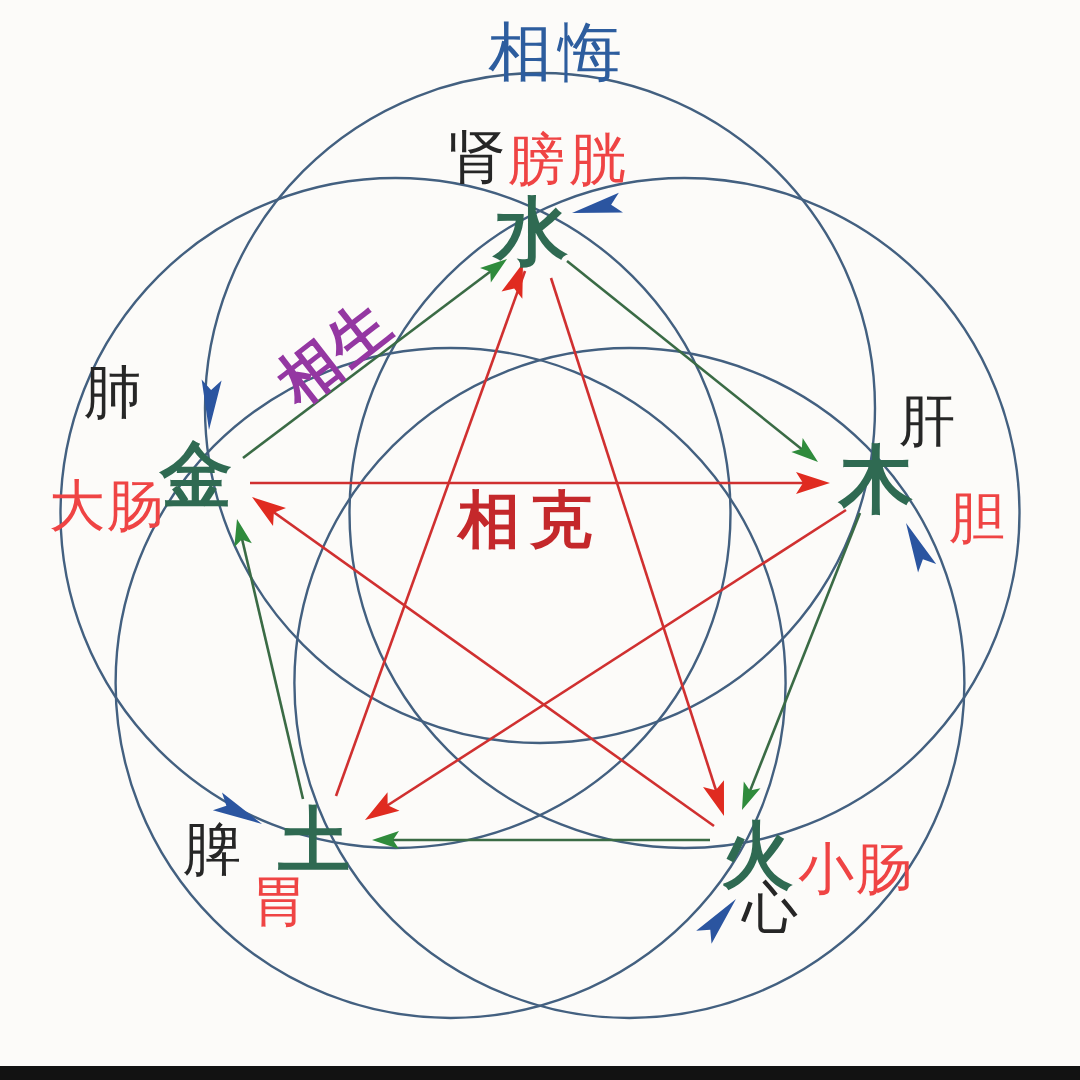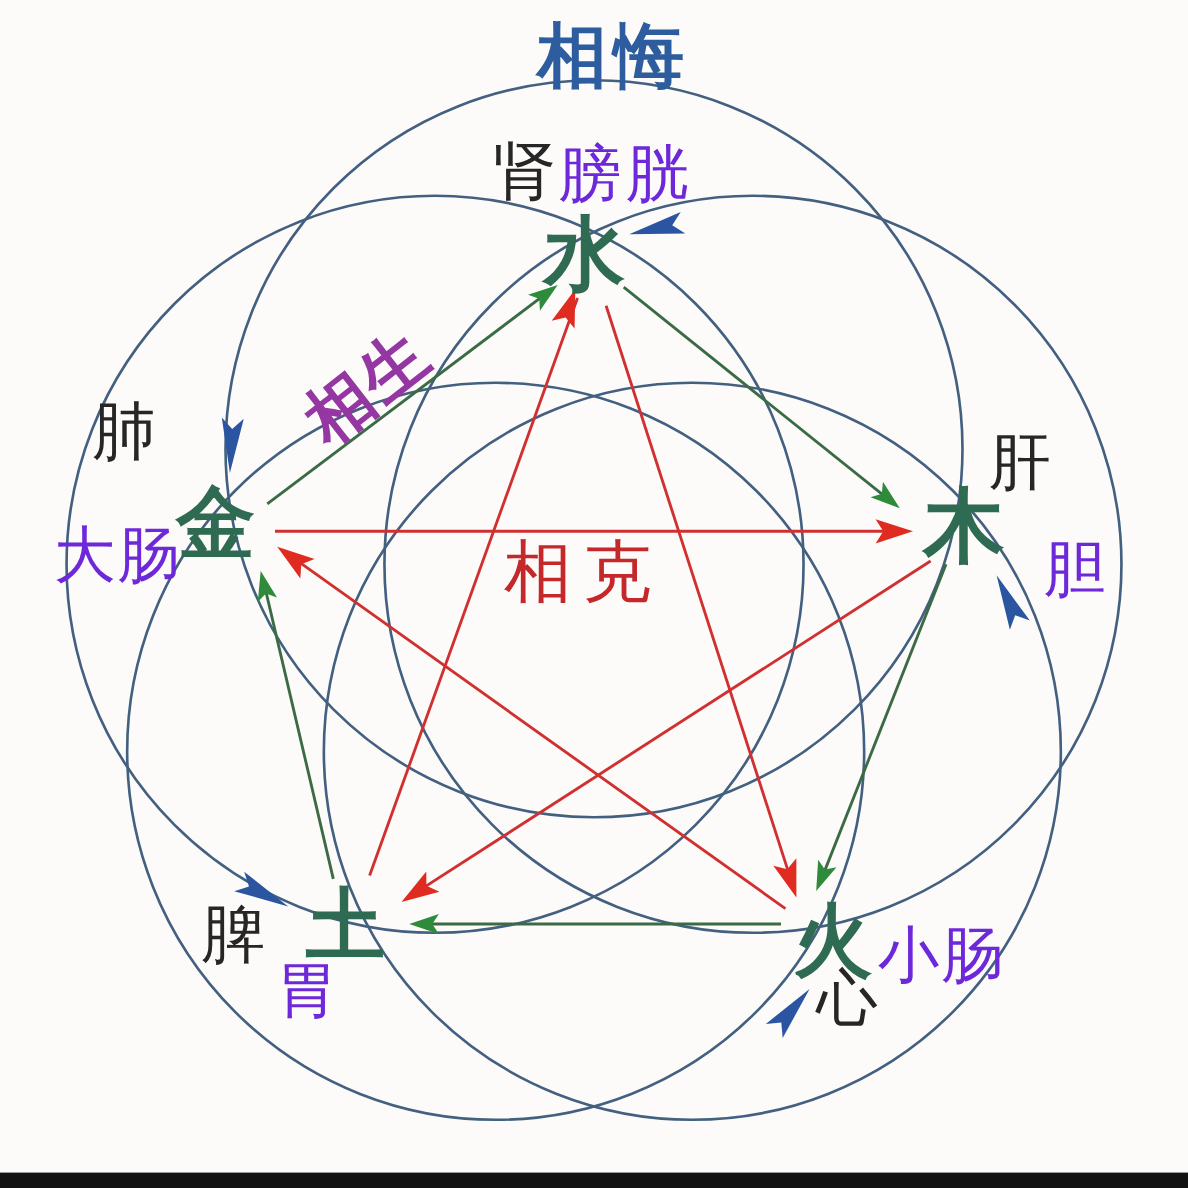--- a/index.html
+++ b/index.html
@@ -7,40 +7,40 @@
     position:relative;width:1080px;height:1080px;overflow:hidden;
     background:#fcfbf9;
     font-family:"DejaVu Sans","Liberation Sans",sans-serif;
   }
   .stage svg{position:absolute;left:0;top:0;}
   .lbl{
     position:absolute;transform:translate(-50%,-50%);
     white-space:nowrap;line-height:1;user-select:none;
   }
   
-  .lbl-hui  {left:558px;top:52px;  font-size:64px;font-weight:bold;color:#2d5d9e;letter-spacing:6px;}
+  .lbl-hui  {left:558px;top:52px;  font-size:64px;font-weight:normal;color:#2d5d9e;letter-spacing:6px;}
   .lbl-sheng{left:334px;top:352px; font-size:60px;font-weight:bold;color:#9437a2;letter-spacing:2px;
              transform:translate(-50%,-50%) rotate(-38deg);}
-  .lbl-ke   {left:530px;top:520px; font-size:62px;font-weight:normal;color:#c4282b;letter-spacing:10px;}
+  .lbl-ke   {left:530px;top:520px; font-size:62px;font-weight:bold;color:#c4282b;letter-spacing:10px;}
   
   .el{color:#2f6a52;font-weight:bold;}
   .el-water{left:531px;top:231px;font-size:74px;}
   .el-wood {left:876px;top:479px;font-size:74px;}
   .el-fire {left:757px;top:855px;font-size:72px;}
   .el-earth{left:314px;top:840px;font-size:72px;}
   .el-metal{left:196px;top:475px;font-size:72px;}
   
   .organ-b{color:#262626;}
   .o-shen{left:477px;top:156px;font-size:57px;}
   .o-gan {left:927px;top:421px;font-size:56px;}
   .o-xin {left:770px;top:908px;font-size:56px;}
   .o-pi  {left:212px;top:849px;font-size:58px;}
   .o-fei {left:113px;top:392px;font-size:58px;}
   
-  .organ-r{color:#6d28d9;}
+  .organ-r{color:#ef4444;}
   .o-pangguang{left:569px;top:159px;font-size:57px;letter-spacing:4px;}
   .o-dan {left:977px;top:518px;font-size:56px;}
   .o-xiaochang{left:856px;top:869px;font-size:56px;letter-spacing:2px;text-align:right;}
   .o-wei {left:279px;top:901px;font-size:56px;}
   .o-dachang{left:107px;top:506px;font-size:56px;letter-spacing:2px;}
 </style>
 </head>
 <body>
 
 <div class="stage">

